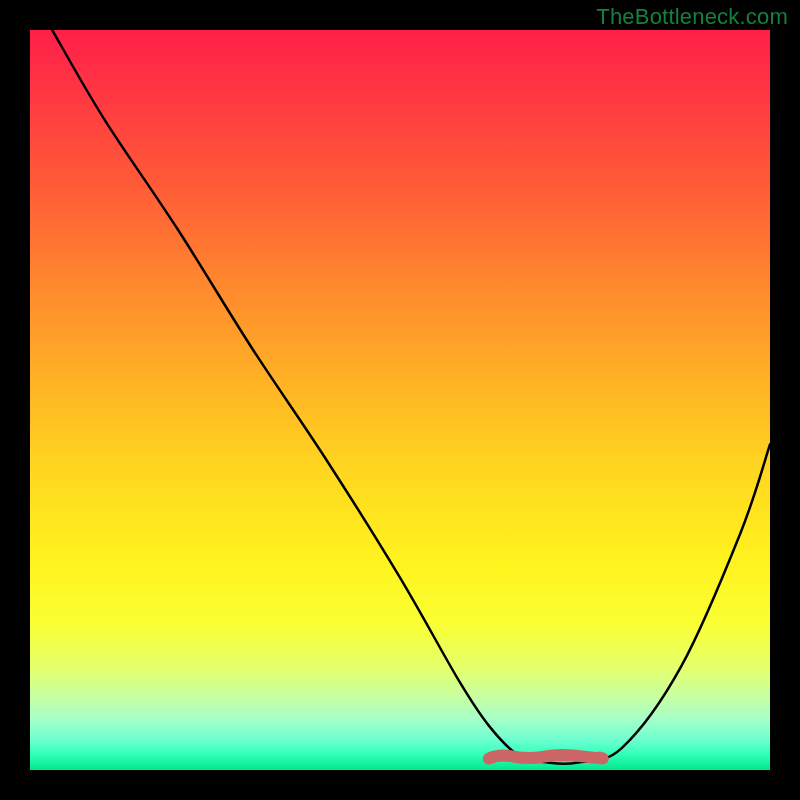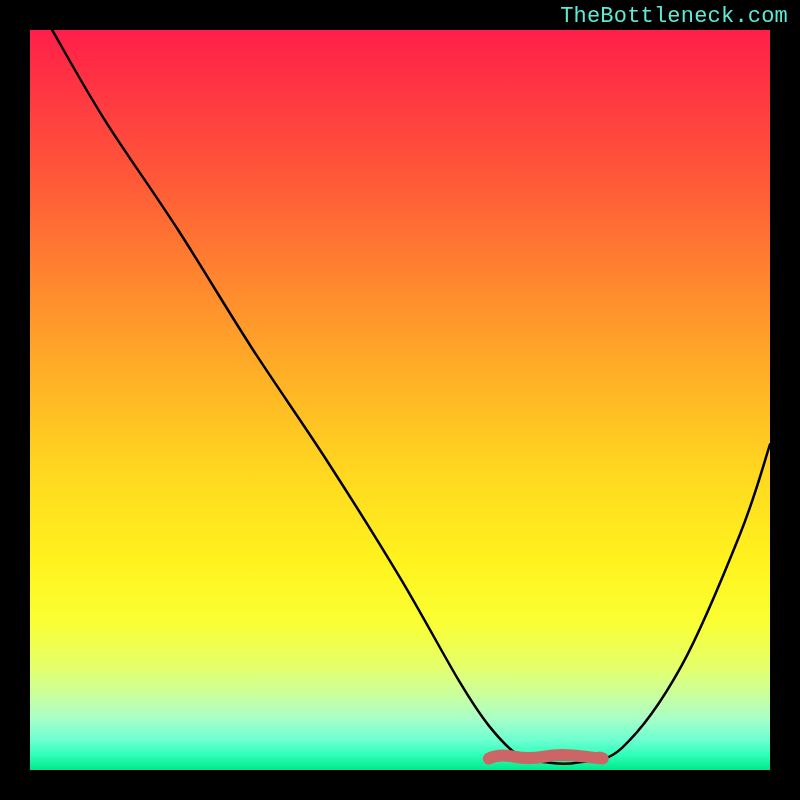--- a/index.html
+++ b/index.html
@@ -13,23 +13,23 @@
   .outer {
     position: relative;
     width: 800px;
     height: 800px;
     background: #000;
   }
   .watermark {
     position: absolute;
     top: 4px;
     right: 12px;
-    font-family: Liberation Mono, monospace;
+    font-family: Liberation Sans, sans-serif;
     font-size: 22px;
-    color: #5eead4;
+    color: #15803d;
     letter-spacing: 0.2px;
     z-index: 5;
   }
   .plot {
     position: absolute;
     left: 30px;
     top: 30px;
     width: 740px;
     height: 740px;
     overflow: hidden;

